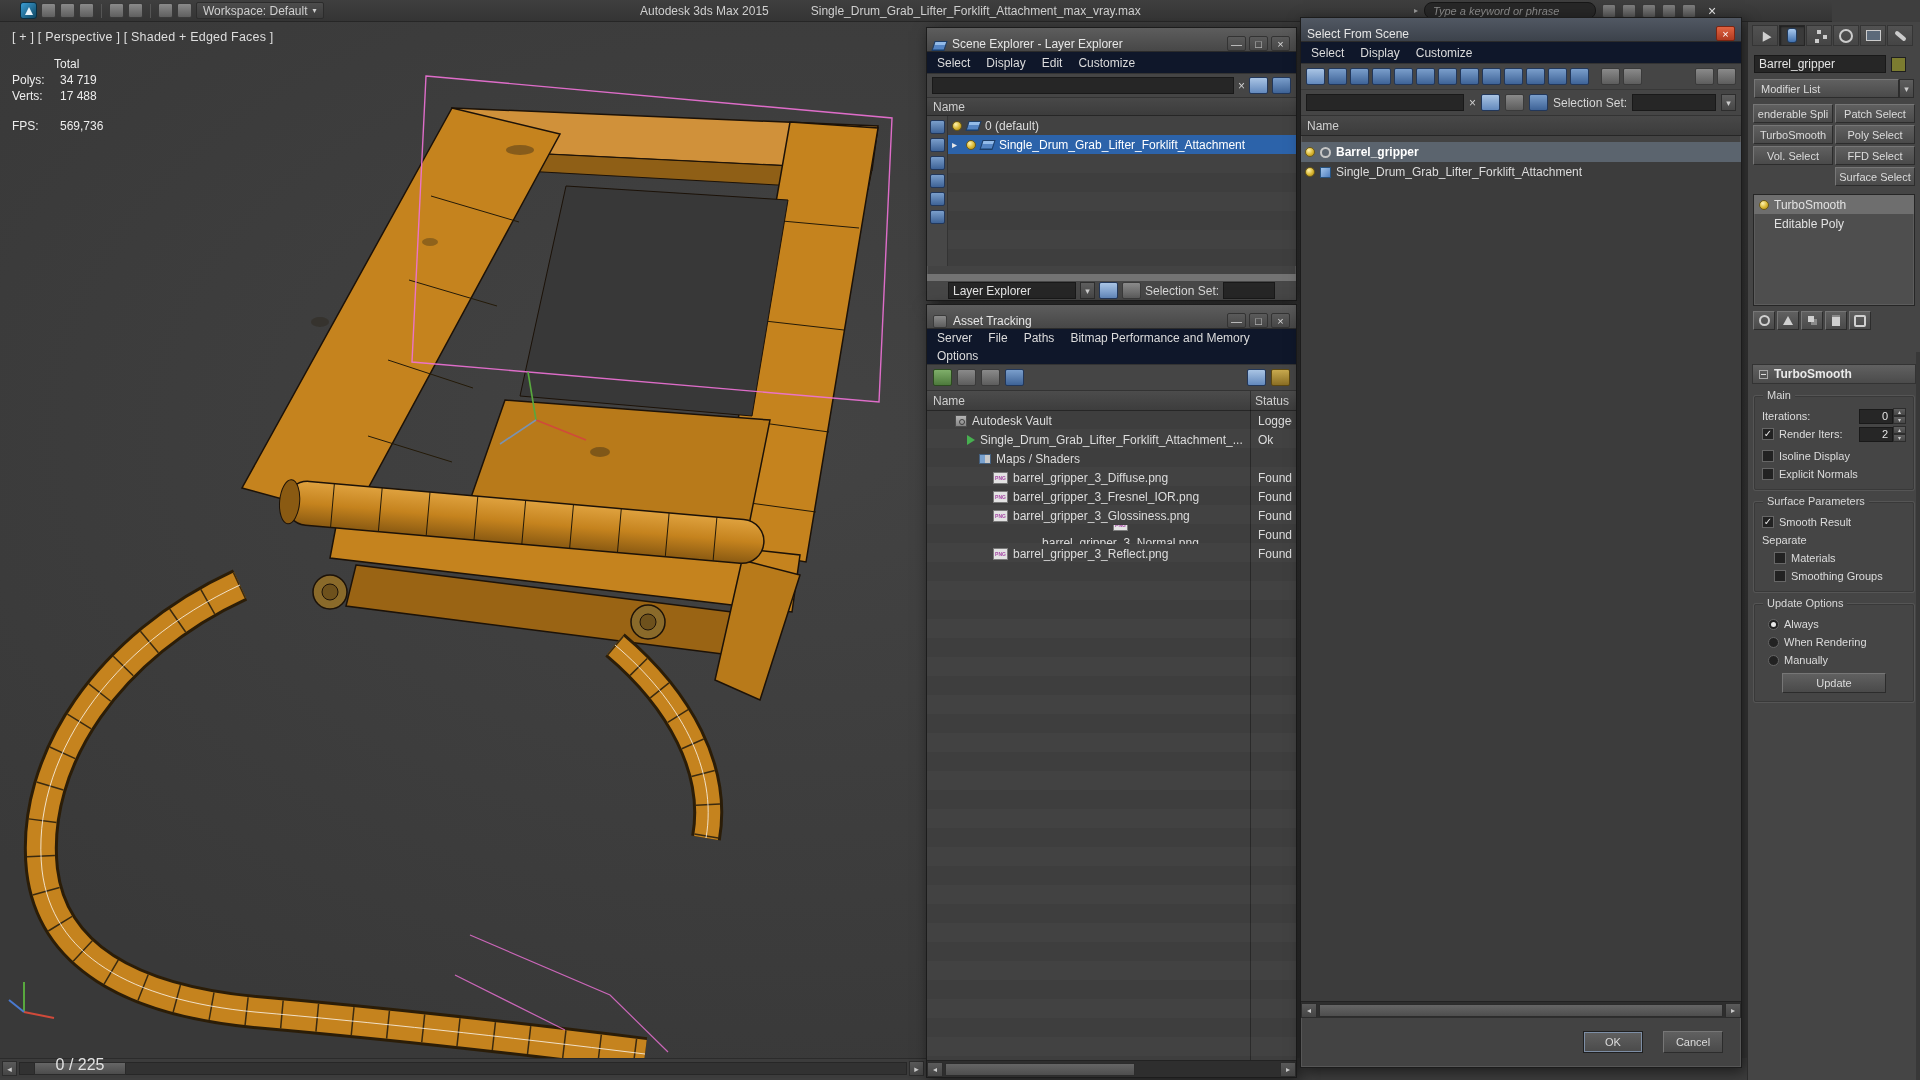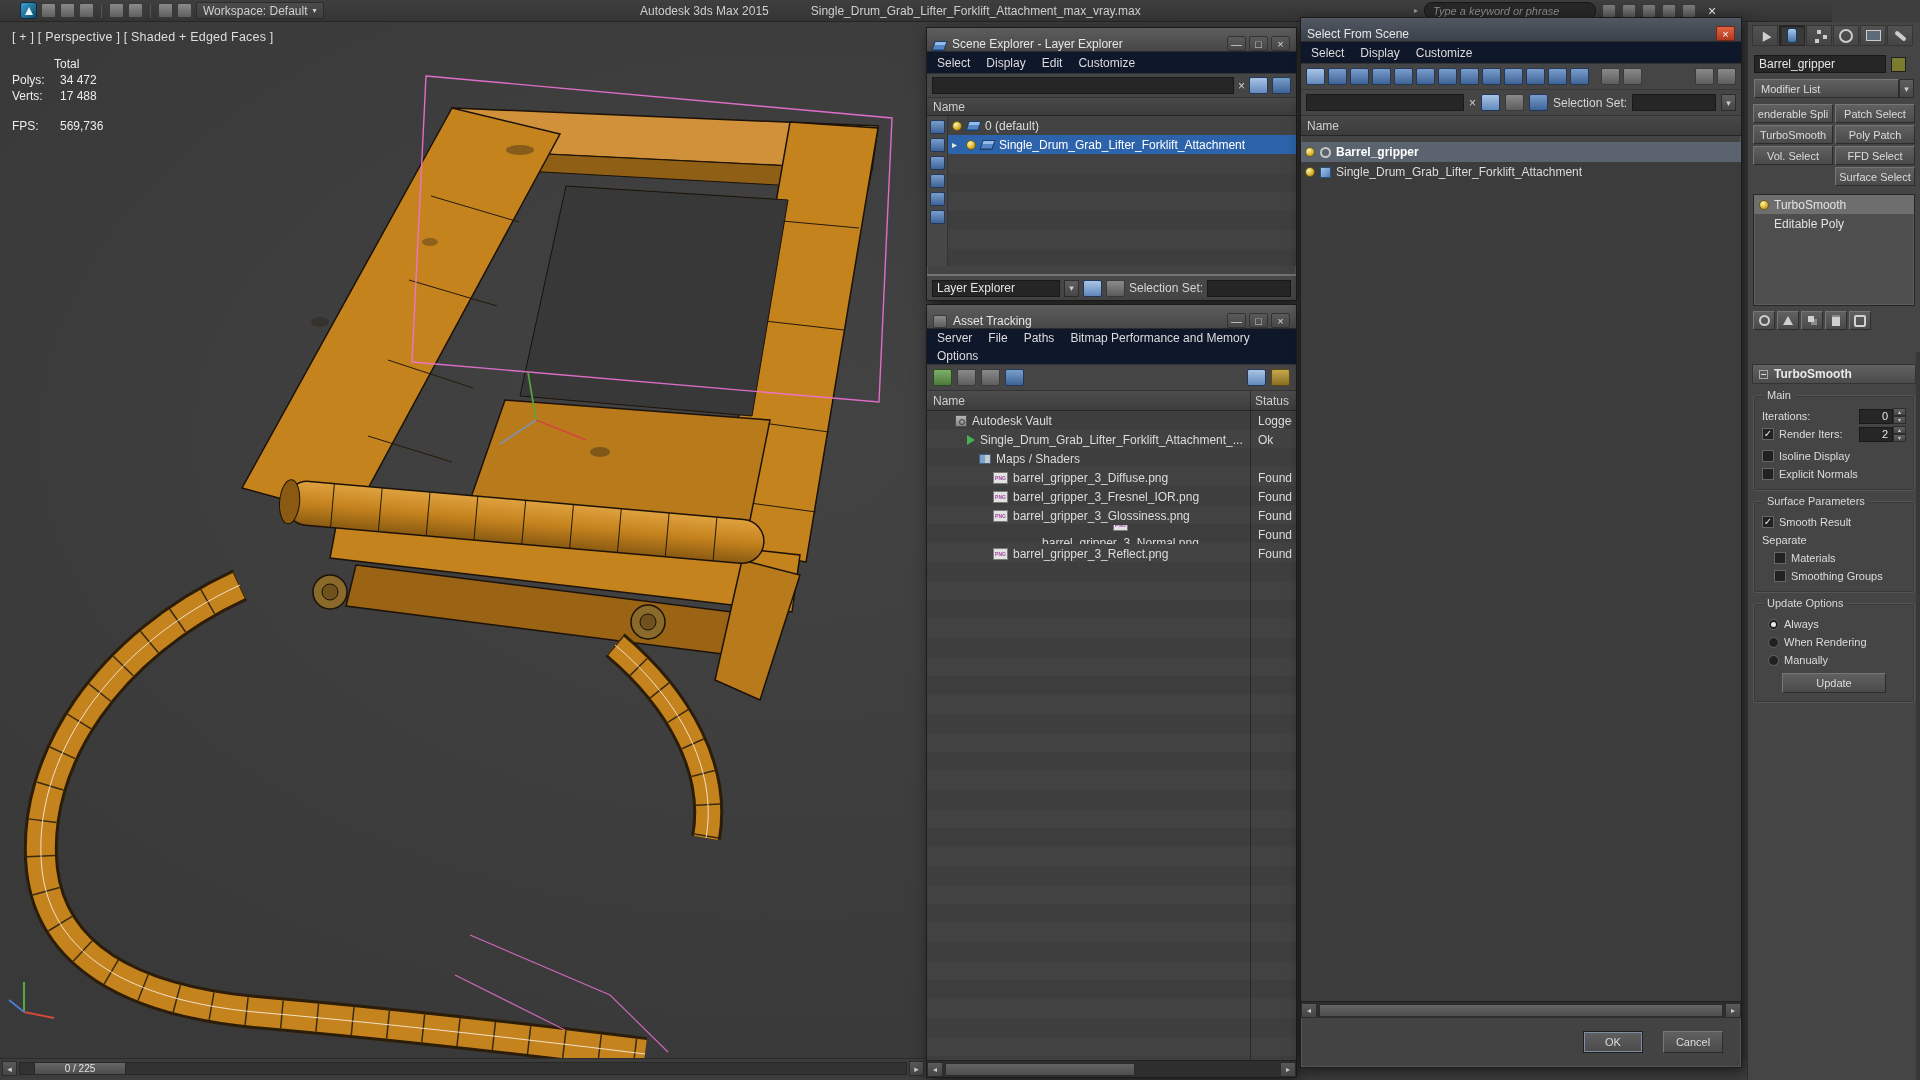--- a/index.html
+++ b/index.html
@@ -26,21 +26,21 @@
   #vp-stats { position:absolute; left:12px; top:34px; color:#ededed; font-size:12px; line-height:16px; }
   #vp-stats .srow { display:flex; gap:6px; }
   #vp-stats .slabel { width:42px; }
   #vp-stats .total { margin-left:42px; }
   #vp-stats .fps { margin-top:14px; }
 
   
   #time-row { position:absolute; left:0; top:1058px; width:926px; height:20px; background:#3c3c3c; border-top:1px solid #2b2b2b; display:flex; align-items:center; padding:0 2px; gap:2px; }
   .ts-btn { width:15px; height:15px; background:linear-gradient(#5a5a5a,#454545); border:1px solid #2c2c2c; color:#ccc; font-size:9px; display:flex; align-items:center; justify-content:center; }
   #ts-groove { flex:1; height:13px; background:#323232; border:1px solid #272727; position:relative; }
-  #ts-thumb { position:absolute; left:14px; top:-1px; width:92px; height:13px; background:linear-gradient(#666,#4c4c4c); border:1px solid #2a2a2a; color:#e2e2e2; font-size:10px; display:flex; align-items:flex-end; justify-content:center; }
+  #ts-thumb { position:absolute; left:14px; top:-1px; width:92px; height:13px; background:linear-gradient(#666,#4c4c4c); border:1px solid #2a2a2a; color:#e2e2e2; font-size:16px; display:flex; align-items:flex-end; justify-content:center; }
 
   
   .window { position:absolute; background:#434343; border:1px solid #1c1c1c; box-shadow:0 0 0 1px #565656 inset, 3px 4px 14px rgba(0,0,0,.55); }
   .titlebar { height:24px; background:linear-gradient(#5d5d5d,#474747); border-bottom:1px solid #2b2b2b; display:flex; align-items:flex-end; gap:6px; padding:0 6px; color:#e6e6e6; }
   .win-btns { margin-left:auto; display:flex; gap:3px; }
   .win-btn { width:19px; height:15px; display:flex; align-items:center; justify-content:center; color:#d8d8d8; font-size:11px; background:linear-gradient(#5a5a5a,#474747); border:1px solid #333; border-radius:2px; }
   .win-btn.red { background:linear-gradient(#e06442,#b03a20); border-color:#7c2512; color:#fff; }
   .menurow { display:flex; gap:16px; align-items:center; padding:0 10px; background:#0f172a; border-bottom:1px solid #333; height:22px; color:#dcdcdc; }
   .menurow.wrap2 { height:18px; border-bottom:none; }
   .menu-item { cursor:default; }
@@ -78,21 +78,21 @@
   .hs-thumb { height:13px; background:linear-gradient(#656565,#4e4e4e); border:1px solid #2c2c2c; margin:0 2px; }
 
   
   #scene-explorer { left:926px; top:27px; width:371px; height:274px; }
   #se-search-row { display:flex; align-items:center; gap:4px; padding:3px 5px; background:#454545; border-bottom:1px solid #333; }
   #se-body { display:flex; height:150px; }
   #se-strip { width:21px; background:#474747; border-right:1px solid #333; display:flex; flex-direction:column; align-items:center; gap:4px; padding-top:4px; }
   .strip-icon { width:15px; height:14px; border-radius:2px; background:linear-gradient(#7a9ecb,#3e6397); border:1px solid #22375a; }
   #se-list { flex:1; background:repeating-linear-gradient(180deg,#424242 0 19px,#3e3e3e 19px 38px); }
   #se-list .lrow { height:19px; font-size:12px; }
-  #se-footer { position:absolute; left:0; right:0; bottom:0; height:26px; background:#474747; border-top:2px solid #737373; display:flex; align-items:center; gap:4px; padding:0 5px; }
+  #se-footer { position:absolute; left:0; right:0; bottom:0; height:26px; background:#474747; border-top:7px solid #737373; display:flex; align-items:center; gap:4px; padding:0 21px; }
 
   
   #asset-tracking { left:926px; top:304px; width:371px; height:774px; }
   #at-toolbar { display:flex; align-items:center; gap:5px; padding:4px 6px; background:#454545; border-bottom:1px solid #333; }
   #at-table { position:absolute; left:0; top:86px; right:0; bottom:17px; background:repeating-linear-gradient(180deg,#424242 0 19px,#3e3e3e 19px 38px); }
   #at-table .list-header { height:20px; background:linear-gradient(#4c4c4c,#3d3d3d); }
   #at-table .lrow { height:19px; font-size:12px; }
   .at-name { width:317px; display:flex; align-items:center; gap:5px; overflow:hidden; white-space:nowrap; }
   .at-status { flex:1; padding-left:5px; overflow:hidden; }
   #at-divider { position:absolute; left:323px; top:0; bottom:0; width:1px; background:rgba(0,0,0,.35); }
@@ -254,21 +254,21 @@
     <path d="M24,990 L54,996" stroke="#d04a3a" stroke-width="2"></path>
     <path d="M24,990 L9,978" stroke="#4a7ad0" stroke-width="2"></path>
   </svg>
   <div id="vp-label">[ + ] [ Perspective ] [ Shaded + Edged Faces ]</div>
   <div id="vp-stats">
     <div class="srow total">
         <span>Total</span>
       </div>
     <div class="srow">
         <span class="slabel">Polys:</span>
-        <span>34 472</span>
+        <span>34 719</span>
       </div>
     <div class="srow">
         <span class="slabel">Verts:</span>
         <span>17 488</span>
       </div>
     <div class="srow fps">
         <span class="slabel">FPS:</span>
         <span>569,736</span>
       </div>
   </div>
@@ -528,21 +528,21 @@
   <div id="cp-modlist">
     <div class="btn mlbtn">
         <span>Modifier List</span>
       </div>
     <span class="combo-arrow" style="height:19px;">▾</span>
   </div>
   <div id="cp-modgrid">
     <div class="btn">enderable Spli</div>
     <div class="btn">Patch Select</div>
     <div class="btn">TurboSmooth</div>
-    <div class="btn">Poly Patch</div>
+    <div class="btn">Poly Select</div>
     <div class="btn">Vol. Select</div>
     <div class="btn">FFD Select</div>
     <div></div>
     <div class="btn">Surface Select</div>
   </div>
   <div id="cp-stack">
     <div class="srow sel">
       <span class="ic ic-bulb"></span>
       <span>TurboSmooth</span>
     </div>

